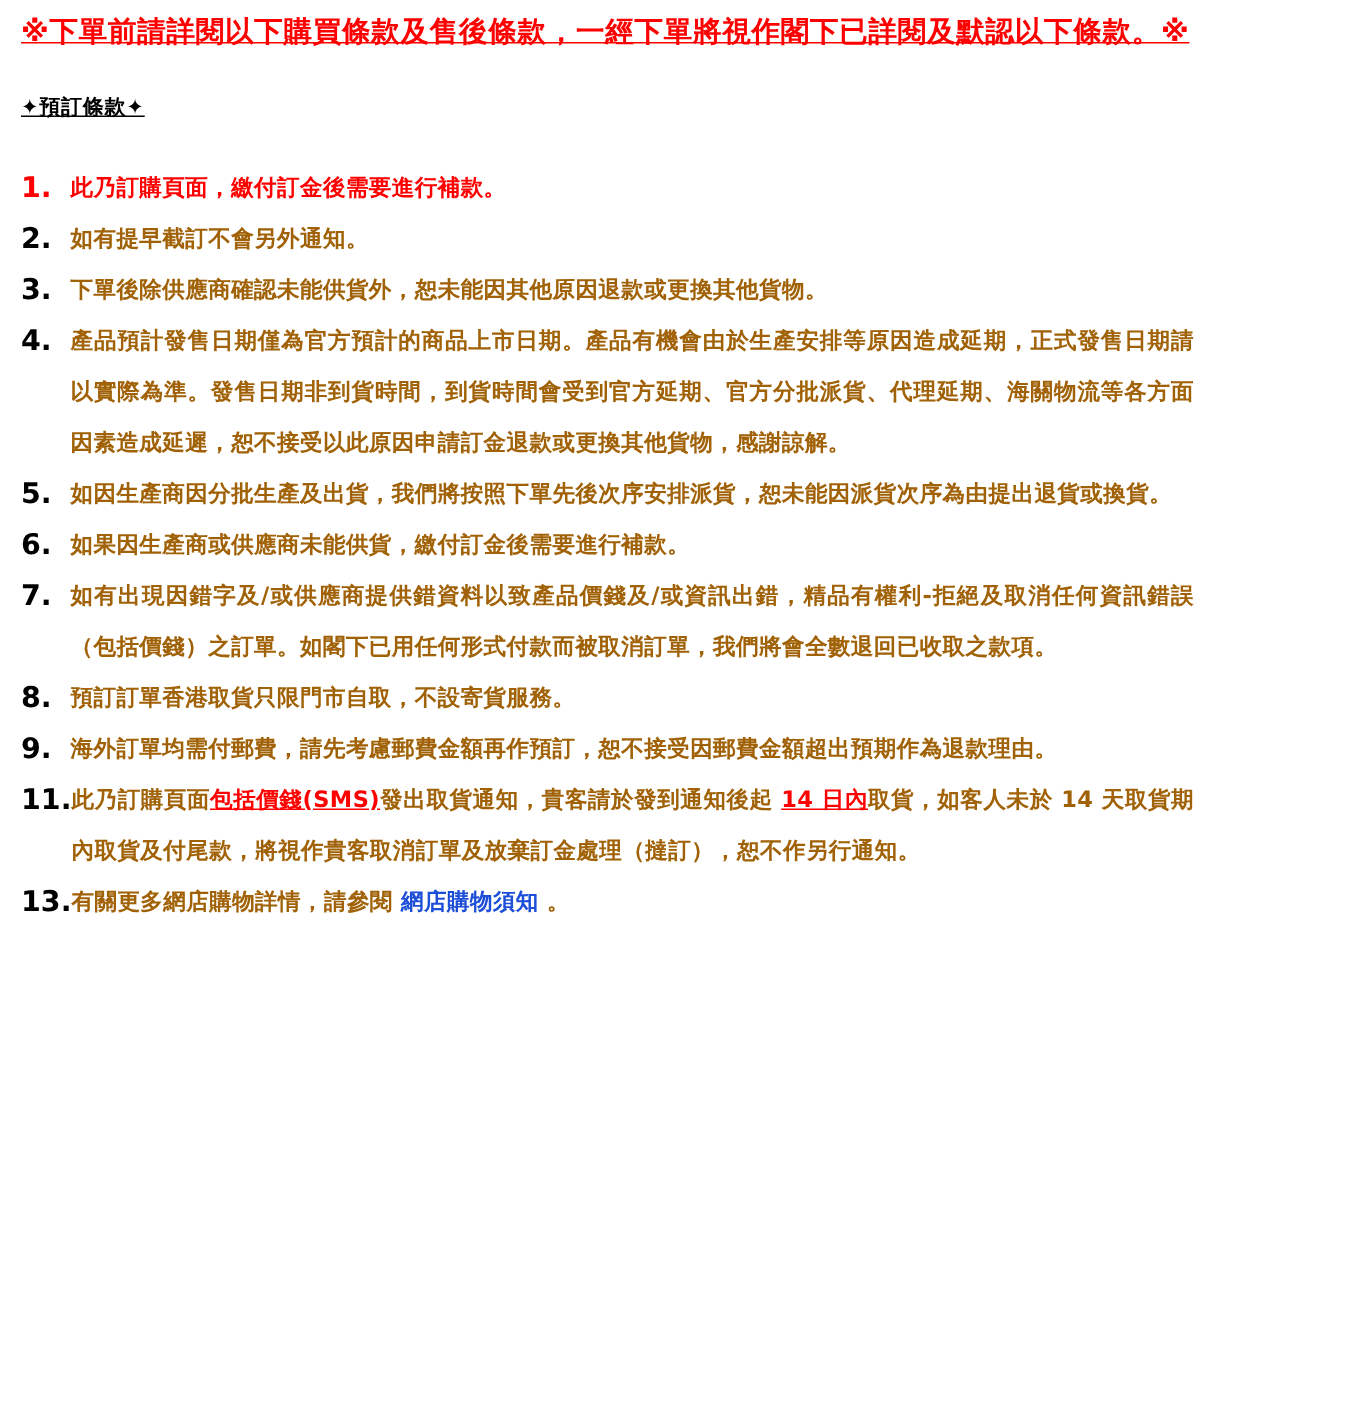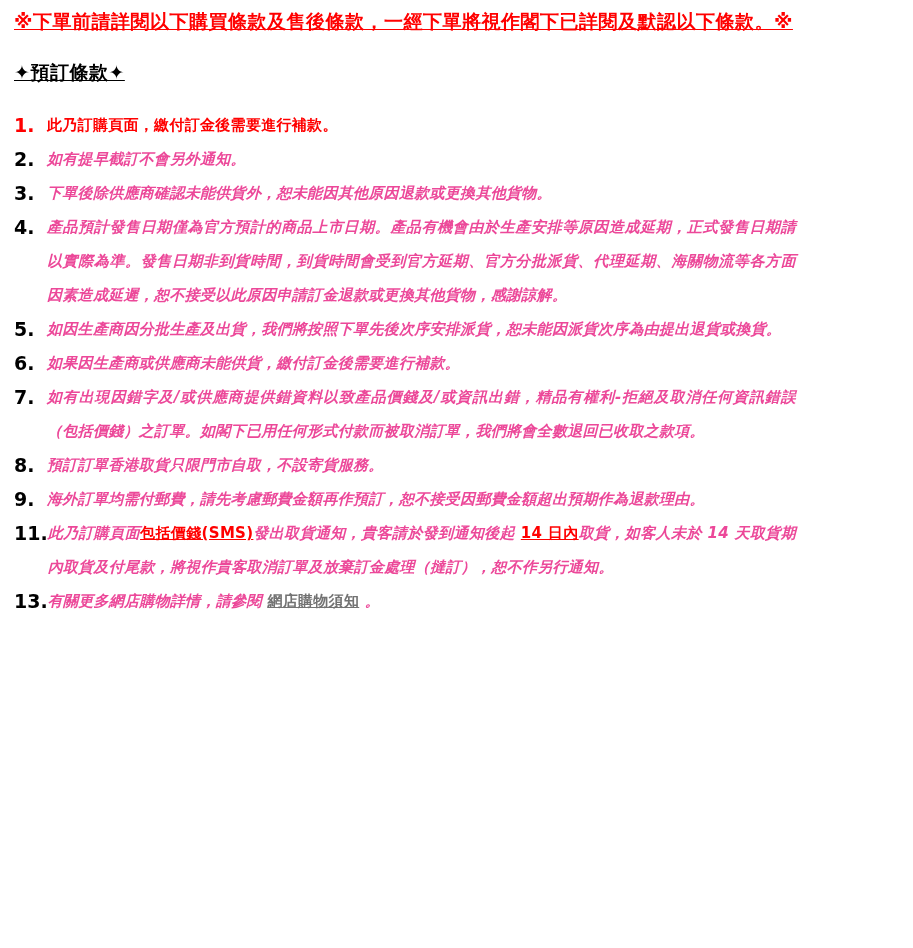--- a/index.html
+++ b/index.html
@@ -18,21 +18,21 @@
   }
   .title {
     color: #ff0000;
     font-size: 19px;
     line-height: 27px;
     text-decoration: underline;
     margin-bottom: 25px;
     letter-spacing: 0.5px;
   }
   .section-heading {
-    font-size: 19px;
+    font-size: 14px;
     line-height: 24px;
     text-decoration: underline;
     margin-bottom: 24px;
     letter-spacing: 0.5px;
   }
   .terms {
     display: block;
   }
   .term-row {
     display: flex;
@@ -45,29 +45,28 @@
     white-space: nowrap;
   }
   .term-text {
     flex: 1 1 auto;
     font-size: 15px;
     line-height: 34px;
     text-align: justify;
     letter-spacing: 0.3px;
   }
   .red { color: #ff0000; }
-  .seg-normal { color: #ec4899; font-style: italic; }
+  .seg-normal { color: #a16207; }
   .seg-red { color: #ff0000; }
   .seg-red-underline {
     color: #ff0000;
     text-decoration: underline;
   }
   .seg-link {
-    color: #737373;
-    text-decoration: underline;
+    color: #1d4ed8;
     cursor: pointer;
   }
 </style>
 </head>
 <body>
 
 <div class="page">
   <div class="title">※下單前請詳閱以下購買條款及售後條款，一經下單將視作閣下已詳閱及默認以下條款。※</div>
 
   <div class="section-heading">✦預訂條款✦</div>

